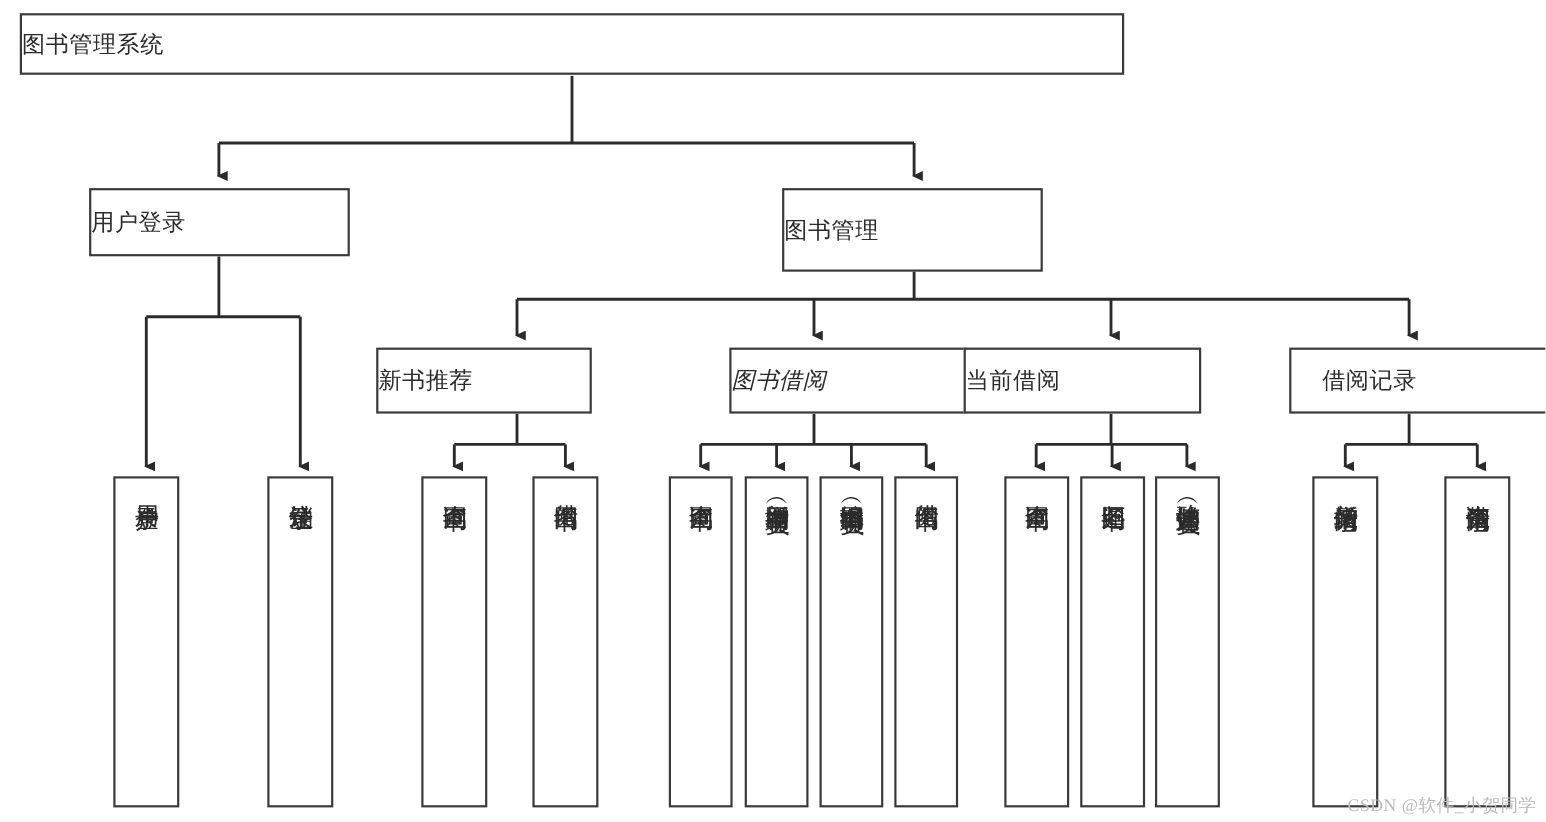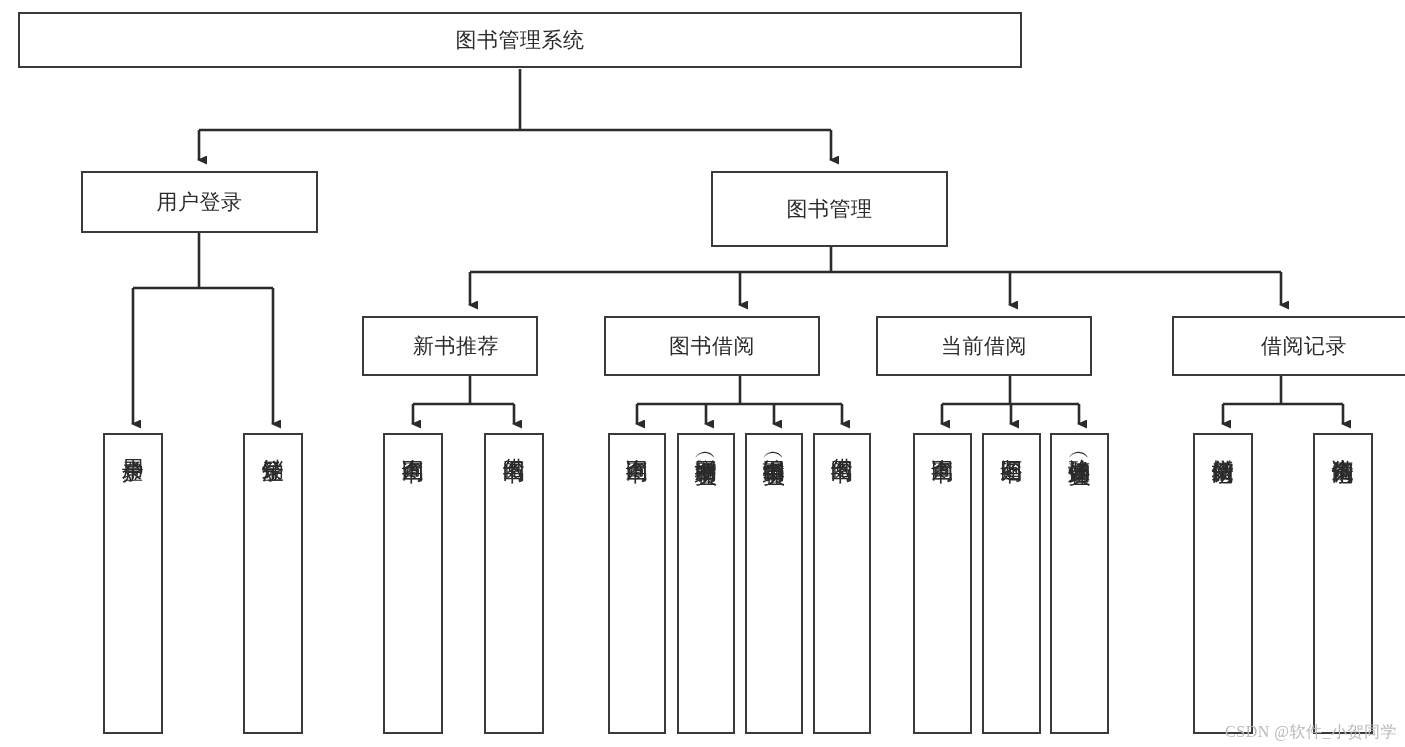--- a/index.html
+++ b/index.html
@@ -25,21 +25,21 @@
     height: 747px;
     pointer-events: none;
   }
   .node {
     position: absolute;
     box-sizing: border-box;
     background: #ffffff;
     border: 2px solid #3a3a3a;
     display: flex;
     align-items: center;
-    justify-content: center;
+    justify-content: flex-start;
     color: #2b2b2b;
   }
   .node-h {
     font-size: 21px;
     letter-spacing: 0.5px;
     white-space: nowrap;
   }
   .node-v {
     align-items: flex-start;
     justify-content: center;
@@ -124,24 +124,24 @@
     <span>图书管理系统</span>
   </div>
 
   <div class="node node-h" style="left:81px; top:171px; width:237px; height:62px;">
     <span>用户登录</span>
   </div>
   <div class="node node-h" style="left:711px; top:171px; width:237px; height:76px;">
     <span>图书管理</span>
   </div>
 
-  <div class="node node-h" style="left:362px; top:316px; width:176px; height:60px;padding-left:12px;">
+  <div class="node node-h" style="left:342px; top:316px; width:196px; height:60px;">
     <span>新书推荐</span>
   </div>
-  <div class="node node-h" style="left:604px; top:316px; width:216px; height:60px;">
+  <div class="node node-h" style="left:663px; top:316px; width:216px; height:60px;font-style:italic;">
     <span>图书借阅</span>
   </div>
   <div class="node node-h" style="left:876px; top:316px; width:216px; height:60px;">
     <span>当前借阅</span>
   </div>
   <div class="node node-h" style="left:1172px; top:316px; width:236px; height:60px;padding-left:28px;">
     <span>借阅记录</span>
   </div>
 
   <div class="node node-v" style="left:103px; top:433px; width:60px; height:301px;">

